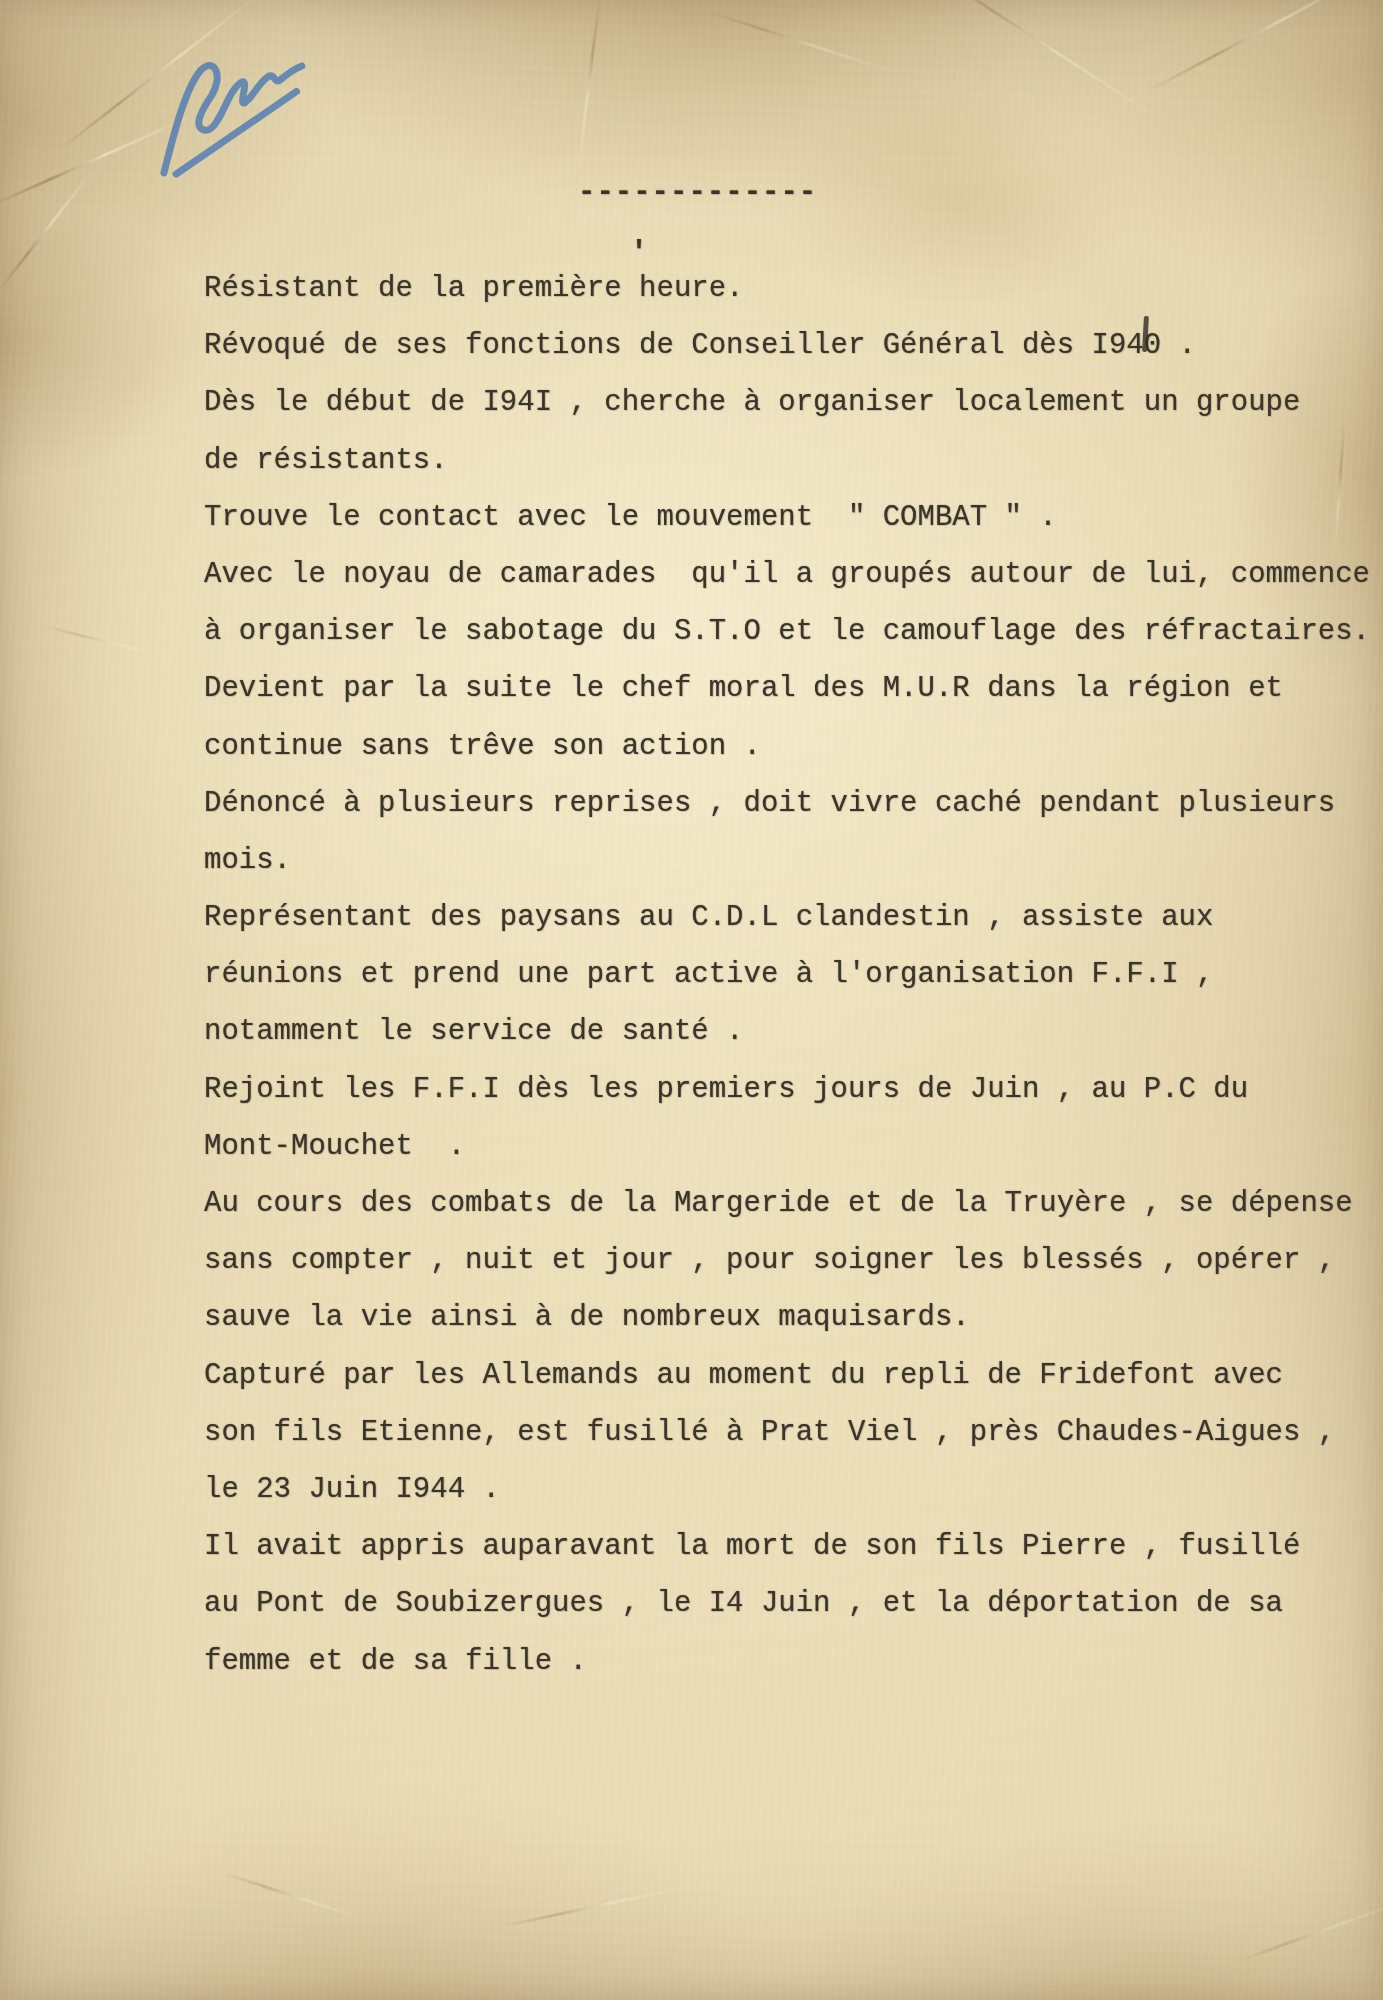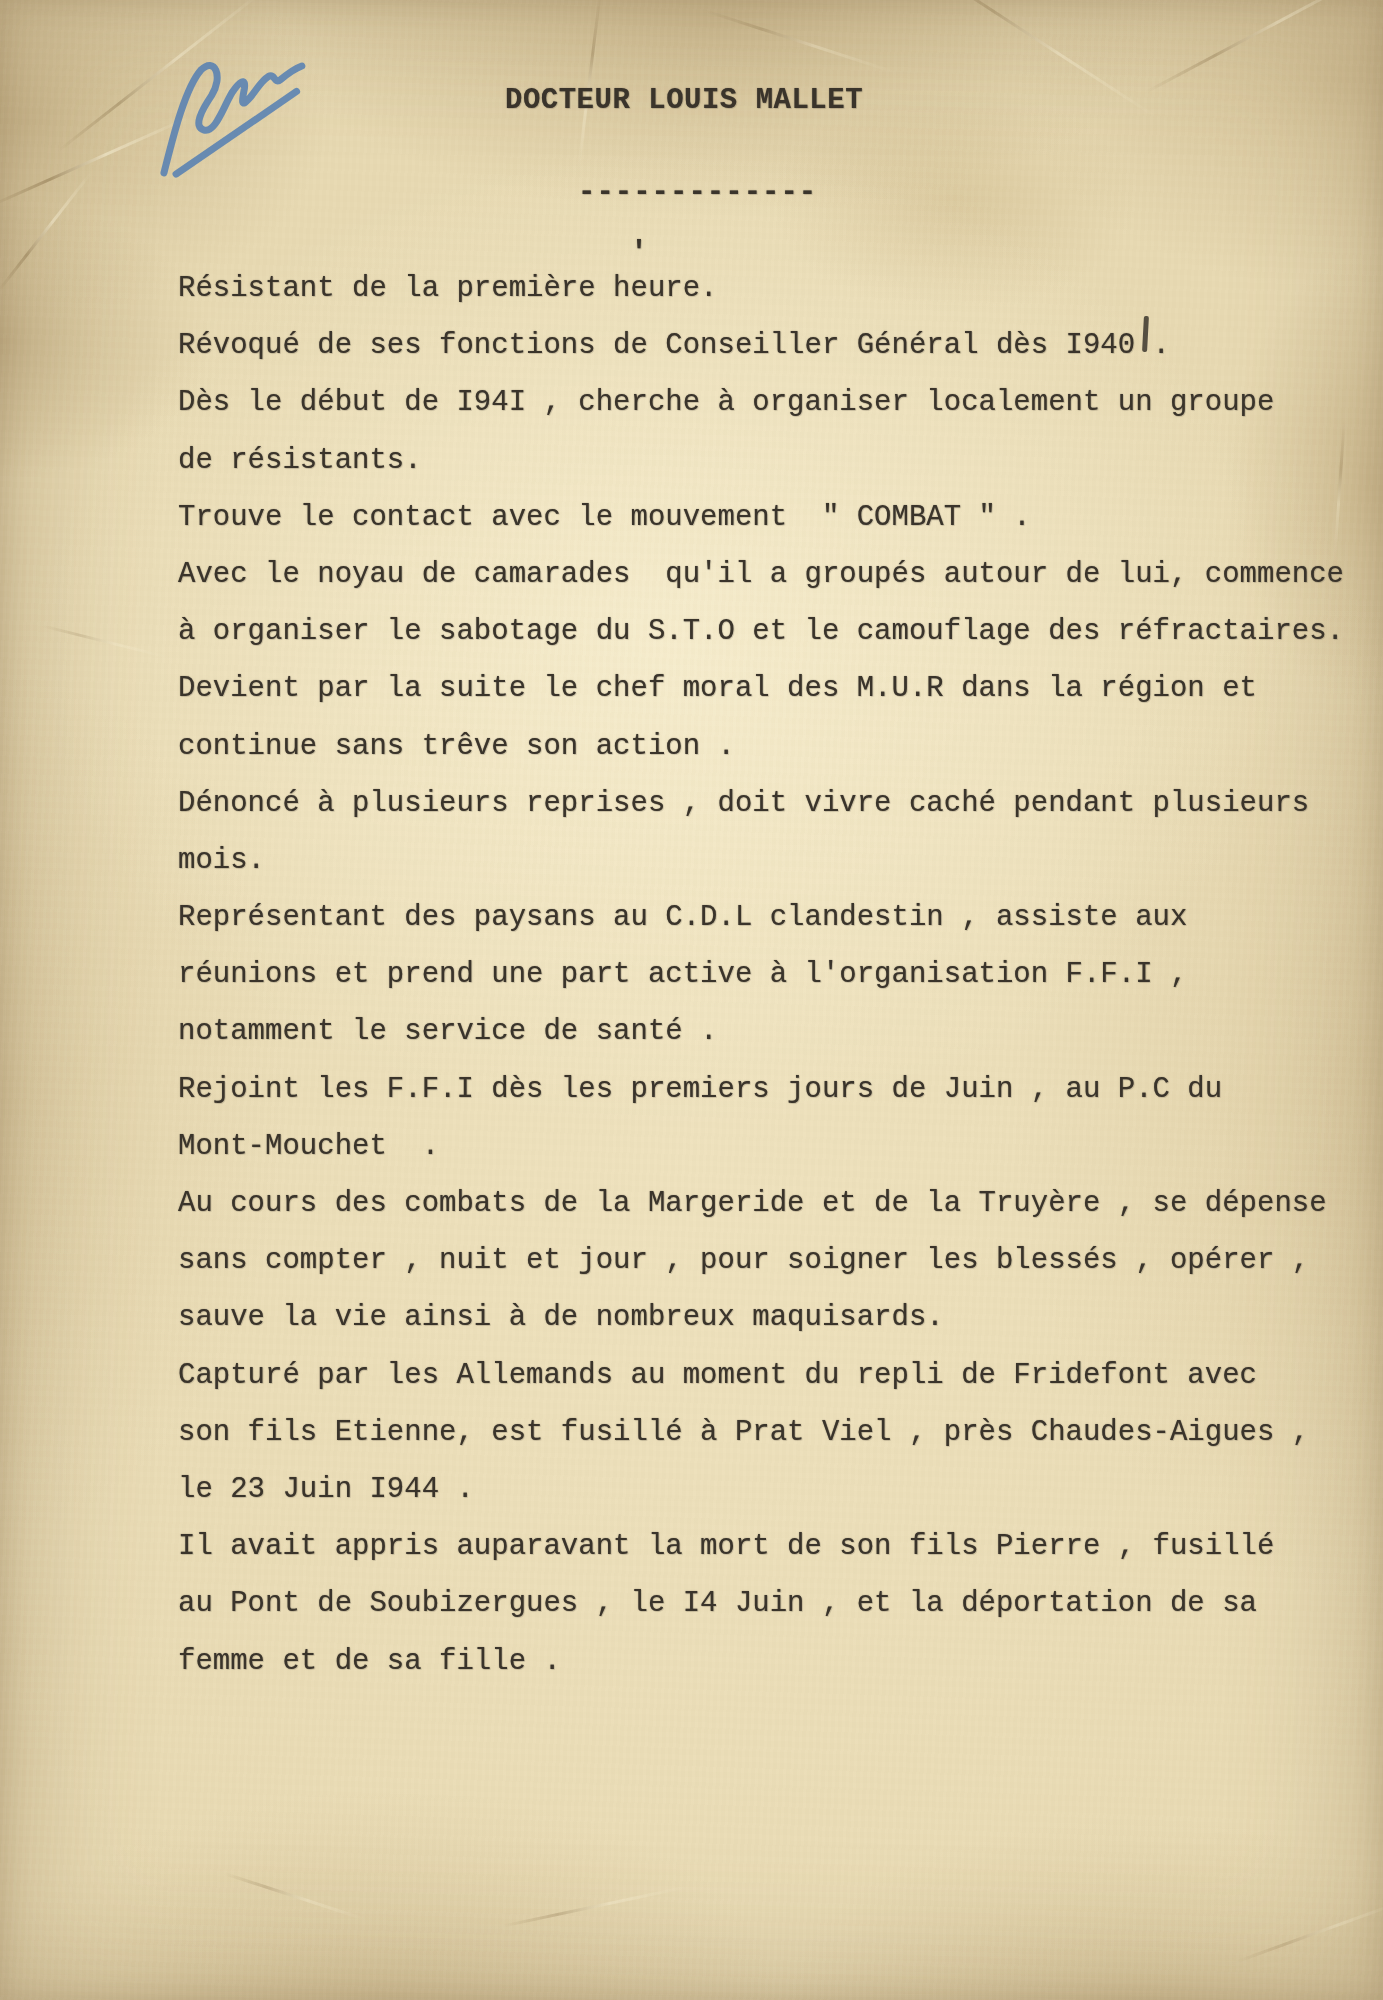--- a/index.html
+++ b/index.html
@@ -46,21 +46,21 @@
   .title{
     position:absolute;left:505px;top:84px;font-size:29px;font-weight:bold;letter-spacing:.5px;
   }
   .underline{
     position:absolute;left:578px;top:176px;font-size:29px;font-weight:bold;letter-spacing:1px;
   }
   .stray{
     position:absolute;left:630px;top:236px;font-size:30px;font-weight:bold;
   }
   .body-block{position:absolute;left:178px;top:260px;font-size:29px;}
-  .body-block .line{height:57.2px;line-height:57.2px;}
+  .body-block .line{height:57.2px;line-height:57.2px;margin-left:26px;}
   .overstrike{
     position:absolute;left:1143px;top:316px;width:5px;height:36px;border-radius:2px;
     background:rgba(50,45,37,.8);transform:rotate(3deg);
   }
   .scribble{position:absolute;left:146px;top:38px;transform:rotate(-4deg);}
 </style>
 </head>
 <body>
 
 <div class="stage">
@@ -80,20 +80,19 @@
   <div class="crease" style="left:220px;top:1895px;width:150px;transform:rotate(18deg);opacity:.45;"></div>
   <div class="crease" style="left:1230px;top:1930px;width:180px;transform:rotate(-20deg);opacity:.4;"></div>
 
   <svg class="scribble" width="230" height="150" viewBox="0 0 230 150">
     <g fill="none" stroke="#4f7cb4" stroke-width="7" stroke-linecap="round" stroke-linejoin="round" opacity="0.82">
       <path d="M 14 128 C 24 98, 40 46, 58 28 C 73 15, 80 36, 67 54 C 56 68, 46 84, 57 88 C 68 92, 78 66, 88 52 C 95 43, 103 37, 100 50 C 97 61, 95 69, 104 60 C 113 51, 117 43, 125 39 C 132 36, 130 48, 137 43 C 144 38, 152 33, 159 31"></path>
       <path d="M 26 130 L 152 56"></path>
     </g>
   </svg>
 
-  <div class="typed title">DOCTEUR LOUIS MALLET</div>
   <div class="typed underline">-------------</div>
   <div class="typed stray">'</div>
 
   <div class="typed body-block"><div class="line">Résistant de la première heure.</div><div class="line">Révoqué de ses fonctions de Conseiller Général dès I940 .</div><div class="line">Dès le début de I94I , cherche à organiser localement un groupe</div><div class="line">de résistants.</div><div class="line">Trouve le contact avec le mouvement  " COMBAT " .</div><div class="line">Avec le noyau de camarades  qu'il a groupés autour de lui, commence</div><div class="line">à organiser le sabotage du S.T.O et le camouflage des réfractaires.</div><div class="line">Devient par la suite le chef moral des M.U.R dans la région et</div><div class="line">continue sans trêve son action .</div><div class="line">Dénoncé à plusieurs reprises , doit vivre caché pendant plusieurs</div><div class="line">mois.</div><div class="line">Représentant des paysans au C.D.L clandestin , assiste aux</div><div class="line">réunions et prend une part active à l'organisation F.F.I ,</div><div class="line">notamment le service de santé .</div><div class="line">Rejoint les F.F.I dès les premiers jours de Juin , au P.C du</div><div class="line">Mont-Mouchet  .</div><div class="line">Au cours des combats de la Margeride et de la Truyère , se dépense</div><div class="line">sans compter , nuit et jour , pour soigner les blessés , opérer ,</div><div class="line">sauve la vie ainsi à de nombreux maquisards.</div><div class="line">Capturé par les Allemands au moment du repli de Fridefont avec</div><div class="line">son fils Etienne, est fusillé à Prat Viel , près Chaudes-Aigues ,</div><div class="line">le 23 Juin I944 .</div><div class="line">Il avait appris auparavant la mort de son fils Pierre , fusillé</div><div class="line">au Pont de Soubizergues , le I4 Juin , et la déportation de sa</div><div class="line">femme et de sa fille .</div></div>
 
   <div class="overstrike"></div>
 </div>
 
 </body></html>

